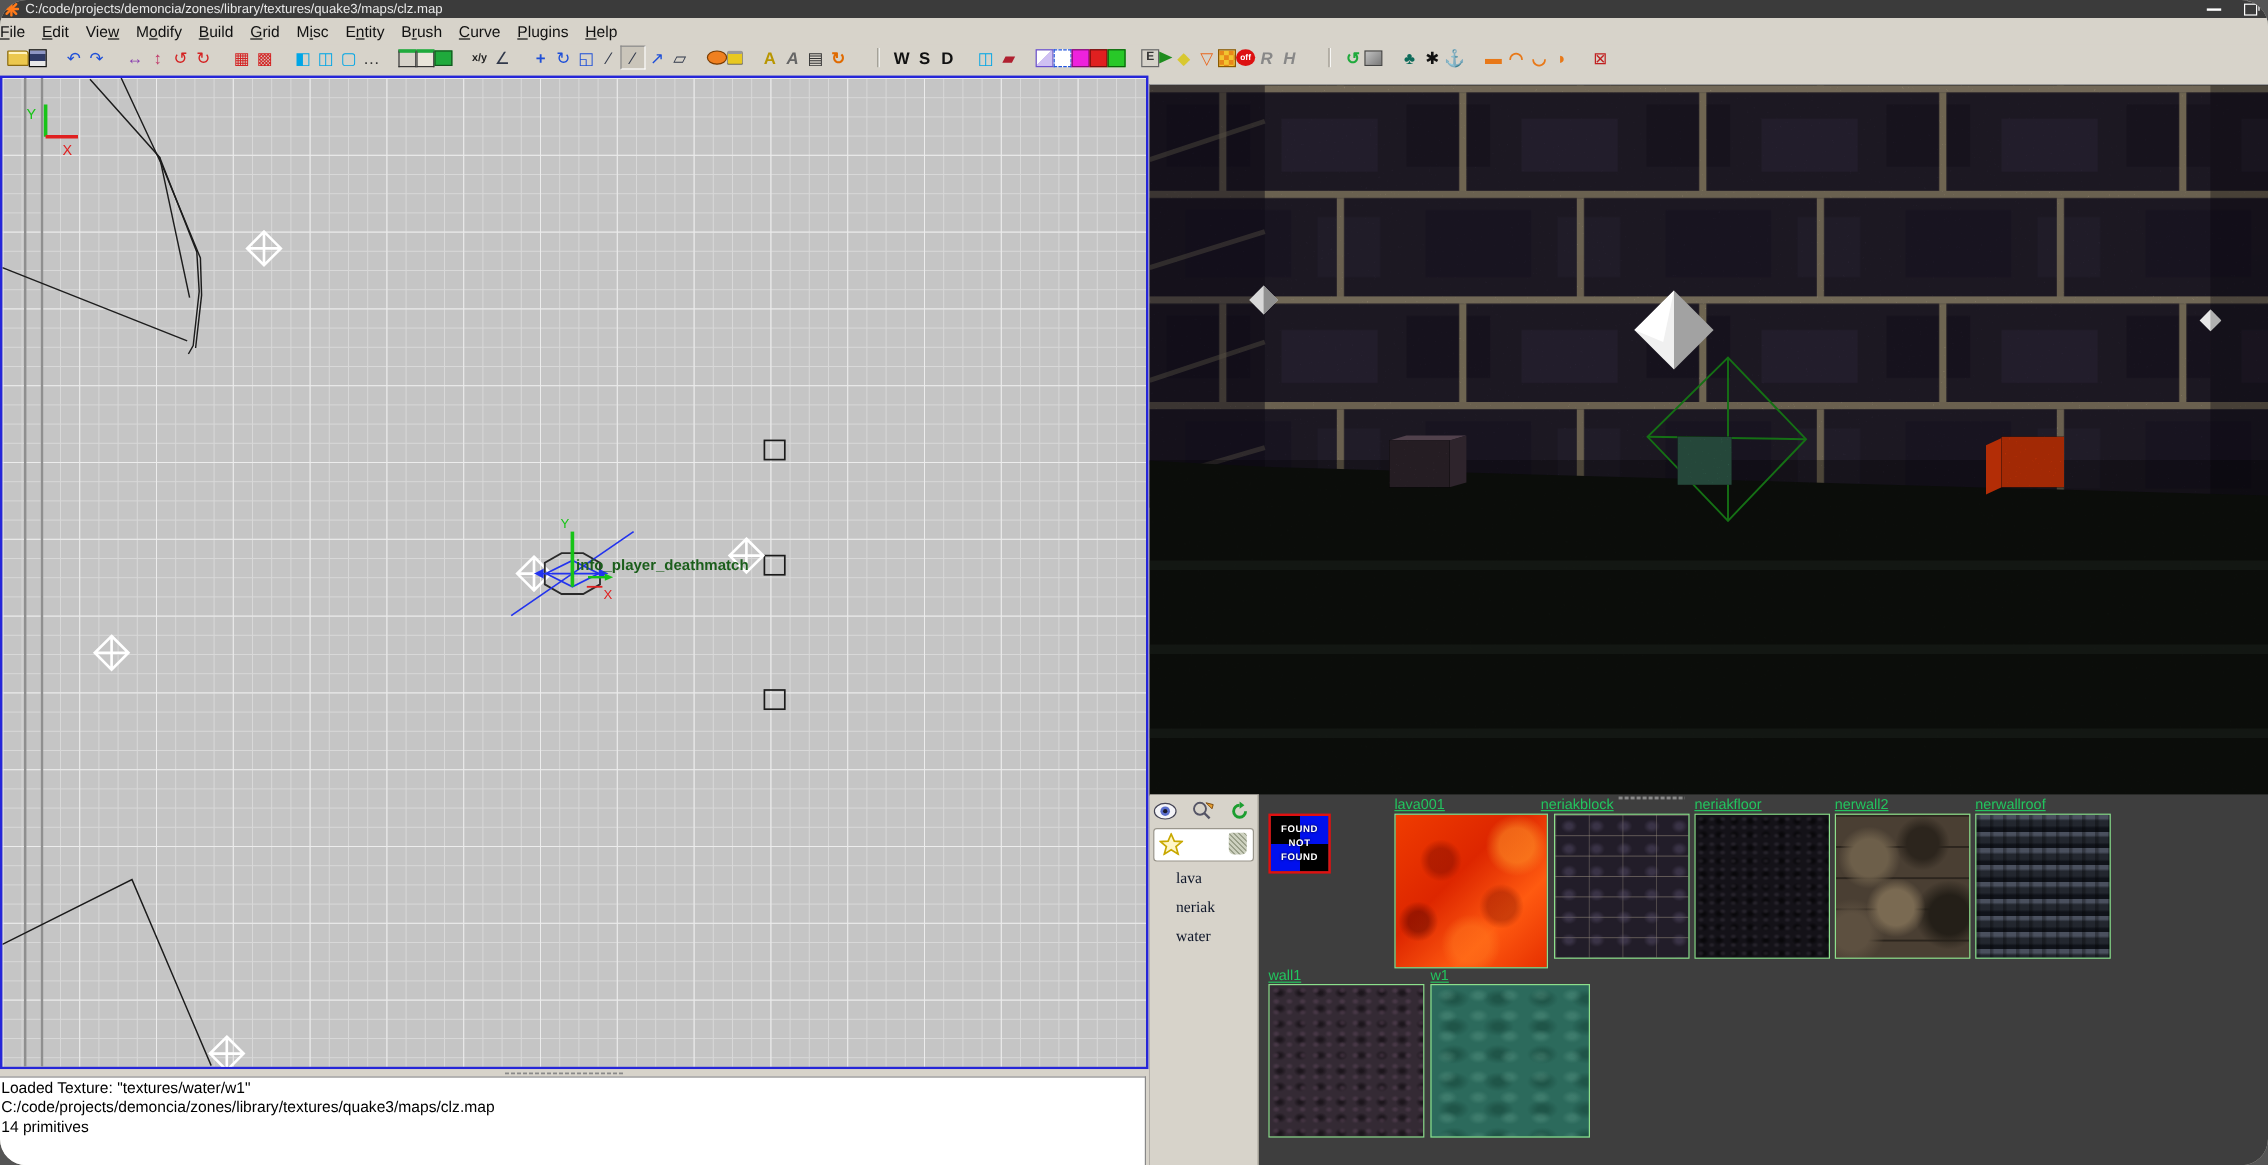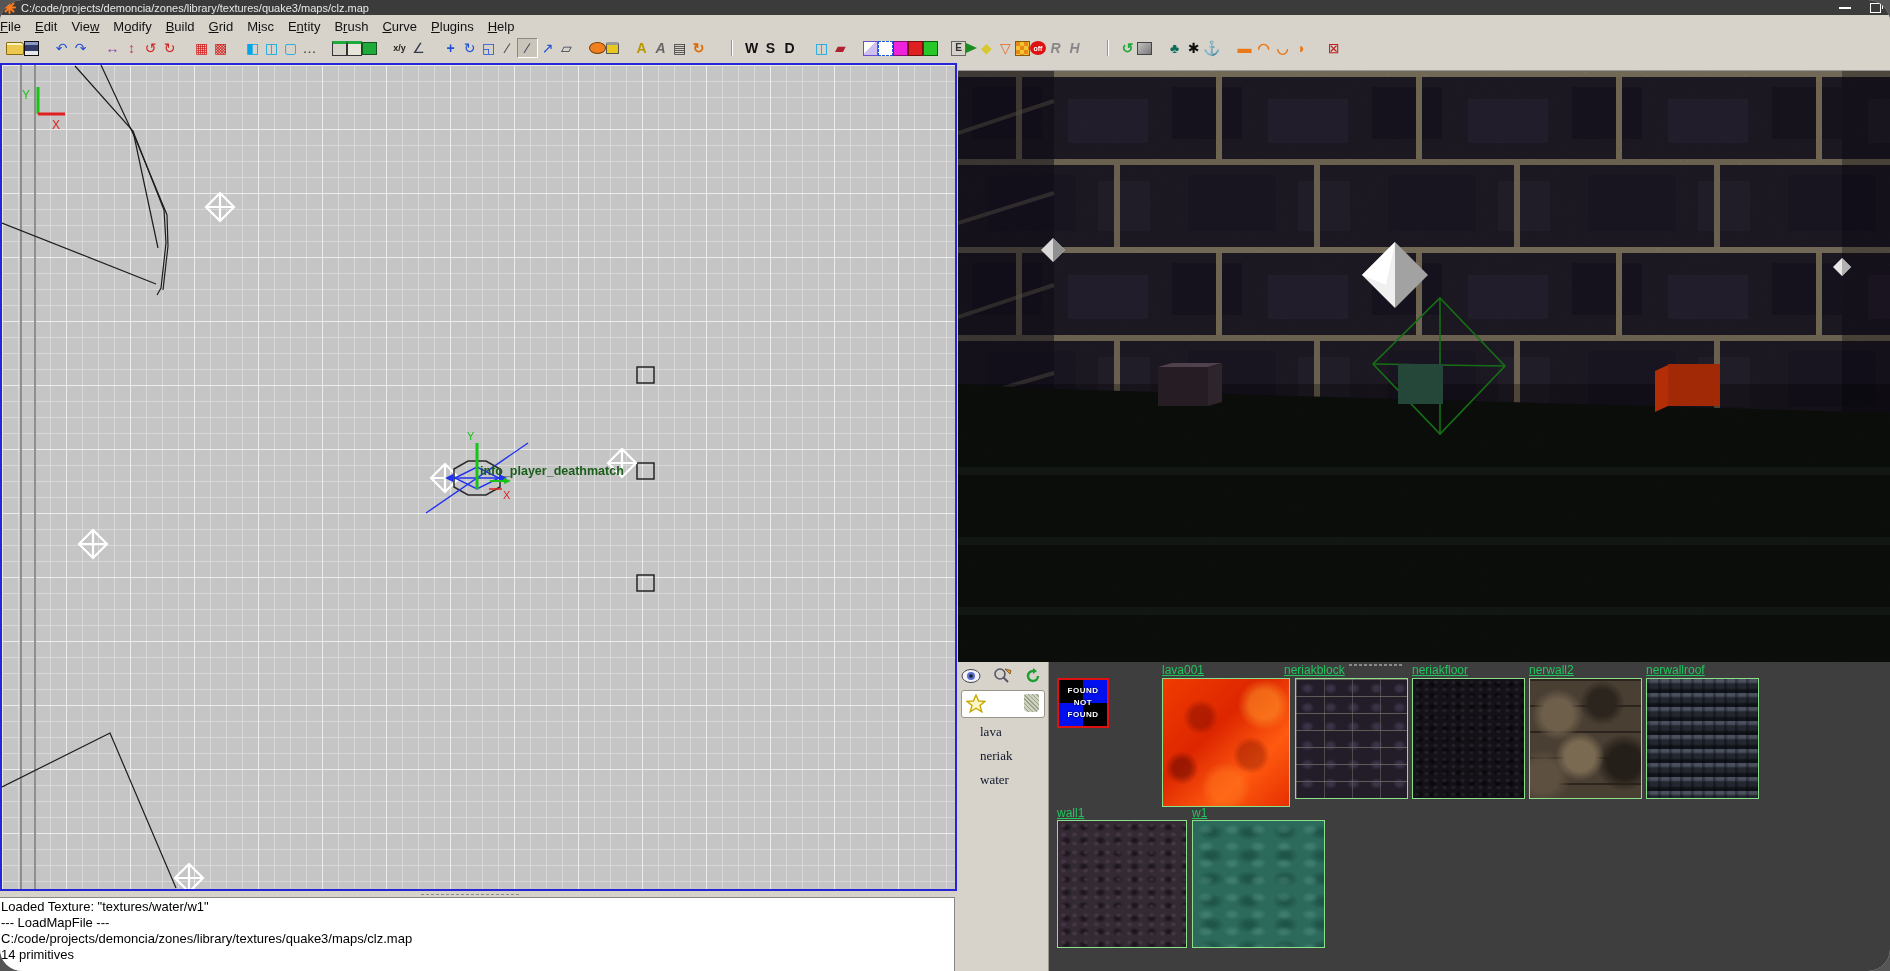--- a/index.html
+++ b/index.html
@@ -336,21 +336,20 @@
         <text x="478" y="410" fill="#1b5e1b" font-size="12.5" font-weight="bold">info_player_deathmatch</text>
       </g>
     </svg>
   </div>
 
   <div id="console-strip">
       <div id="console-grip"></div>
     </div>
   <div id="console">
     <div class="console-line">Loaded Texture: "textures/water/w1"</div>
-    <div class="console-line">--- LoadMapFile ---</div>
     <div class="console-line">C:/code/projects/demoncia/zones/library/textures/quake3/maps/clz.map</div>
     <div class="console-line">14 primitives</div>
   </div>
 
   <div id="view3d">
     <svg width="932" height="592" viewBox="0 0 932 592">
       <defs>
         <pattern id="bricks" width="200" height="176" patternUnits="userSpaceOnUse">
           <rect width="200" height="176" fill="#2a2433"></rect>
           <rect x="14" y="16" width="70" height="52" fill="#221c2c"></rect>

